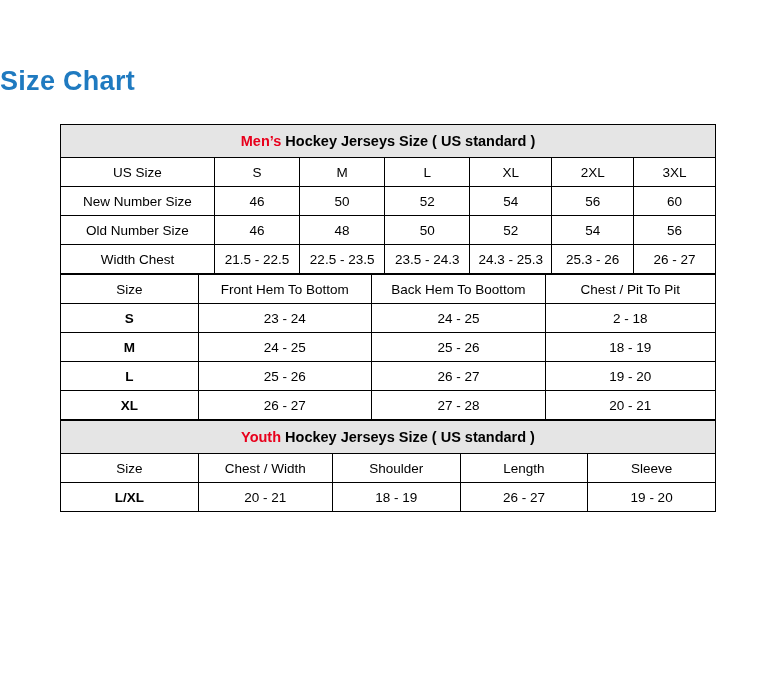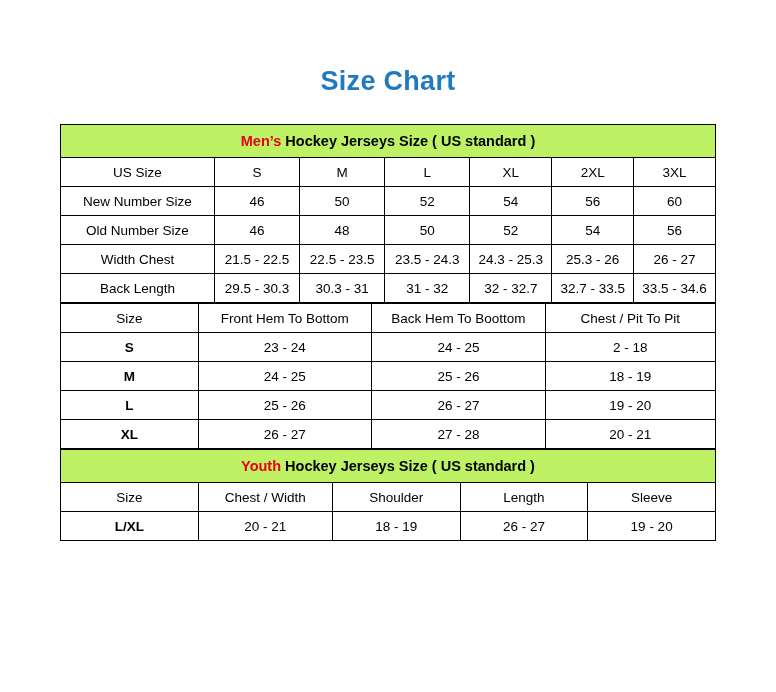--- a/index.html
+++ b/index.html
@@ -13,21 +13,20 @@
     font-family: "Liberation Sans", sans-serif;
     overflow: hidden;
   }
   .page {
     position: relative;
     width: 776px;
     height: 692px;
     box-sizing: border-box;
   }
   .title {
-    text-align: center;
     color: #1f7ac0;
     font-size: 27px;
     font-weight: bold;
     letter-spacing: 0.3px;
     margin-top: 66px;
     margin-bottom: 0;
   }
   .tables {
     width: 656px;
     margin: 27px auto 0 auto;
@@ -40,21 +39,21 @@
   td {
     border: 1px solid #000000;
     font-size: 13.5px;
     text-align: center;
     height: 26px;
     padding: 1px 2px;
     color: #000000;
     background: #ffffff;
   }
   .band {
-    background: #bef264;
+    background: #e5e5e5;
     font-weight: bold;
     font-size: 14.5px;
     height: 30px;
     margin-top: 9px;
   }
   .band .accent { color: #e8001c; }
   .hdr { font-weight: normal; }
   .rowlabel { font-weight: normal; }
   .sizecell { font-weight: bold; }
 </style>
@@ -109,29 +108,20 @@
           <td>56</td>
         </tr>
         <tr>
           <td class="rowlabel">Width Chest</td>
           <td>21.5 - 22.5</td>
           <td>22.5 - 23.5</td>
           <td>23.5 - 24.3</td>
           <td>24.3 - 25.3</td>
           <td>25.3 - 26</td>
           <td>26 - 27</td>
-        </tr>
-        <tr>
-          <td class="rowlabel">Back Length</td>
-          <td>29.5 - 30.3</td>
-          <td>30.3 - 31</td>
-          <td>31 - 32</td>
-          <td>32 - 32.7</td>
-          <td>32.7 - 33.5</td>
-          <td>33.5 - 34.6</td>
         </tr>
       </tbody>
     </table>
 
     <table>
       <colgroup>
         <col style="width:21%">
           <col style="width:26.5%">
           <col style="width:26.5%">
           <col style="width:26%">

